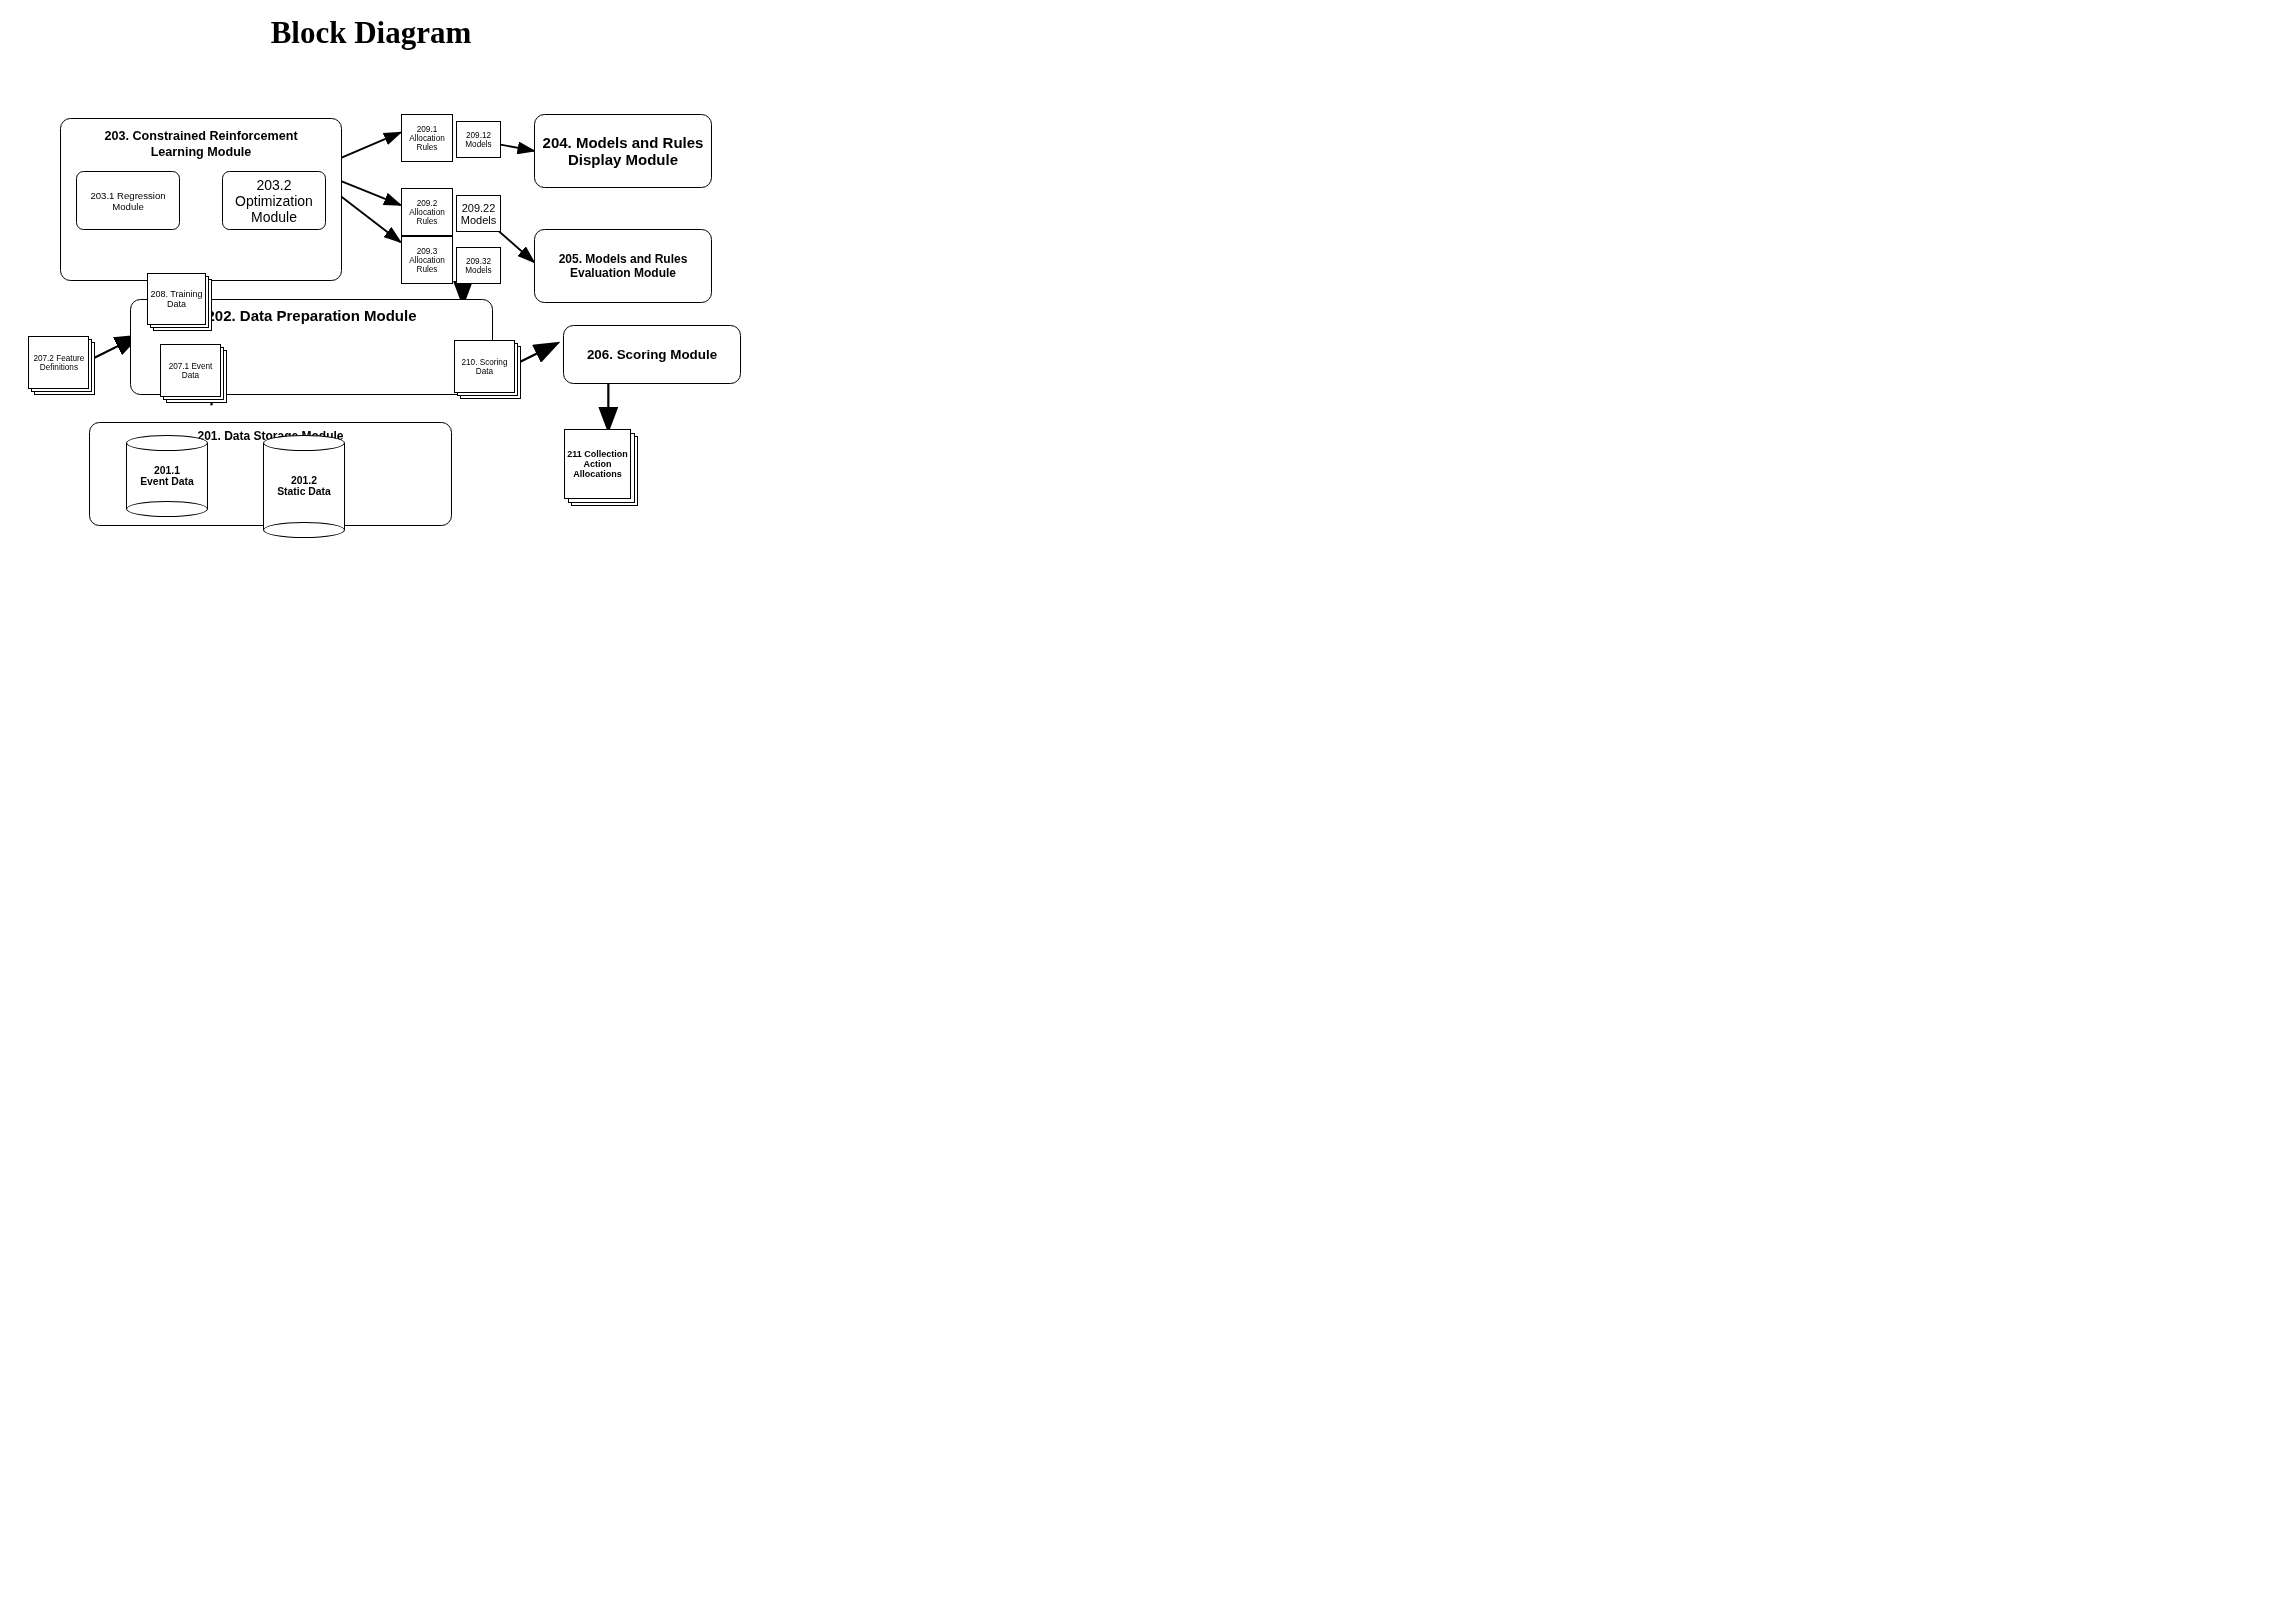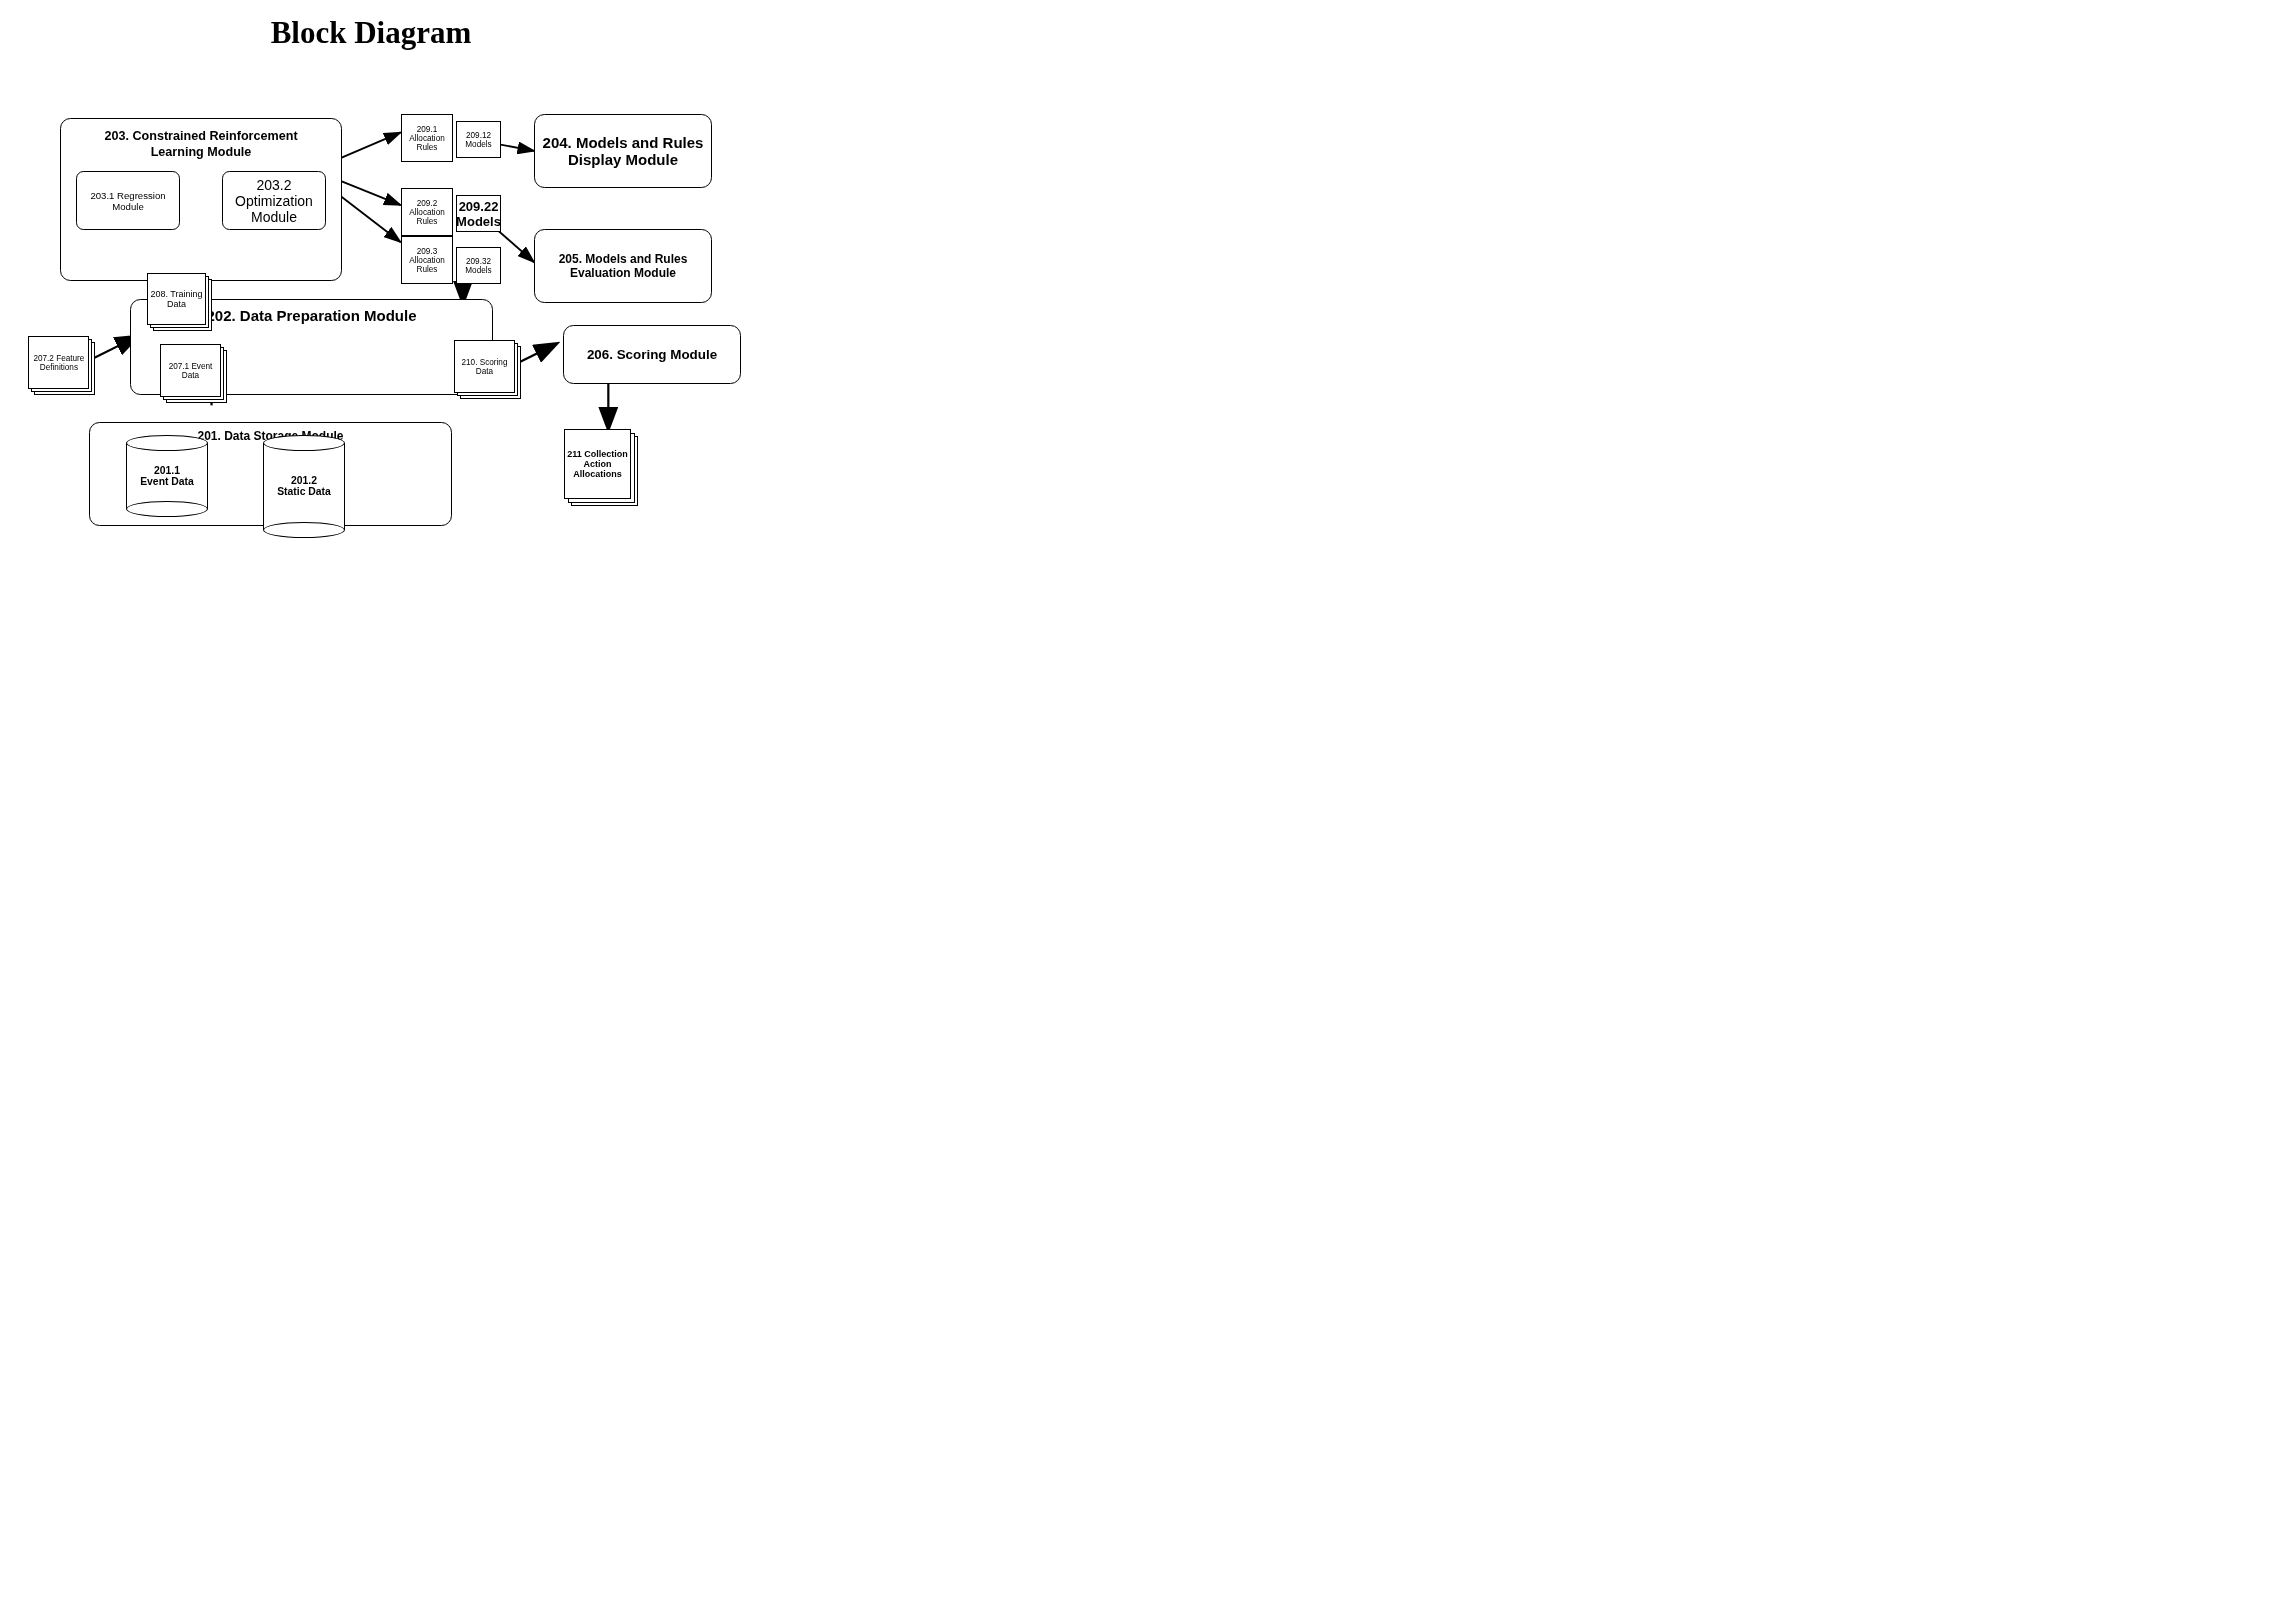--- a/index.html
+++ b/index.html
@@ -204,21 +204,21 @@
   </div>
 
   <div class="sbox" style="left:441px; top:48px; width:45px; height:37px; font-size:8.2px;">
     <span>209.12<br>Models</span>
   </div>
 
   <div class="sbox" style="left:386px; top:115px; width:52px; height:48px; font-size:8.2px;">
     <span>209.2<br>Allocation<br>Rules</span>
   </div>
 
-  <div class="sbox" style="left:441px; top:122px; width:45px; height:37px; font-size:13px;font-weight:bold;">
+  <div class="sbox" style="left:441px; top:122px; width:45px; height:37px; font-size:11px;">
     <span>209.22<br>Models</span>
   </div>
 
   <div class="sbox" style="left:386px; top:163px; width:52px; height:48px; font-size:8.2px;">
     <span>209.3<br>Allocation<br>Rules</span>
   </div>
 
   <div class="sbox" style="left:441px; top:174px; width:45px; height:37px; font-size:8.2px;">
     <span>209.32<br>Models</span>
   </div>

